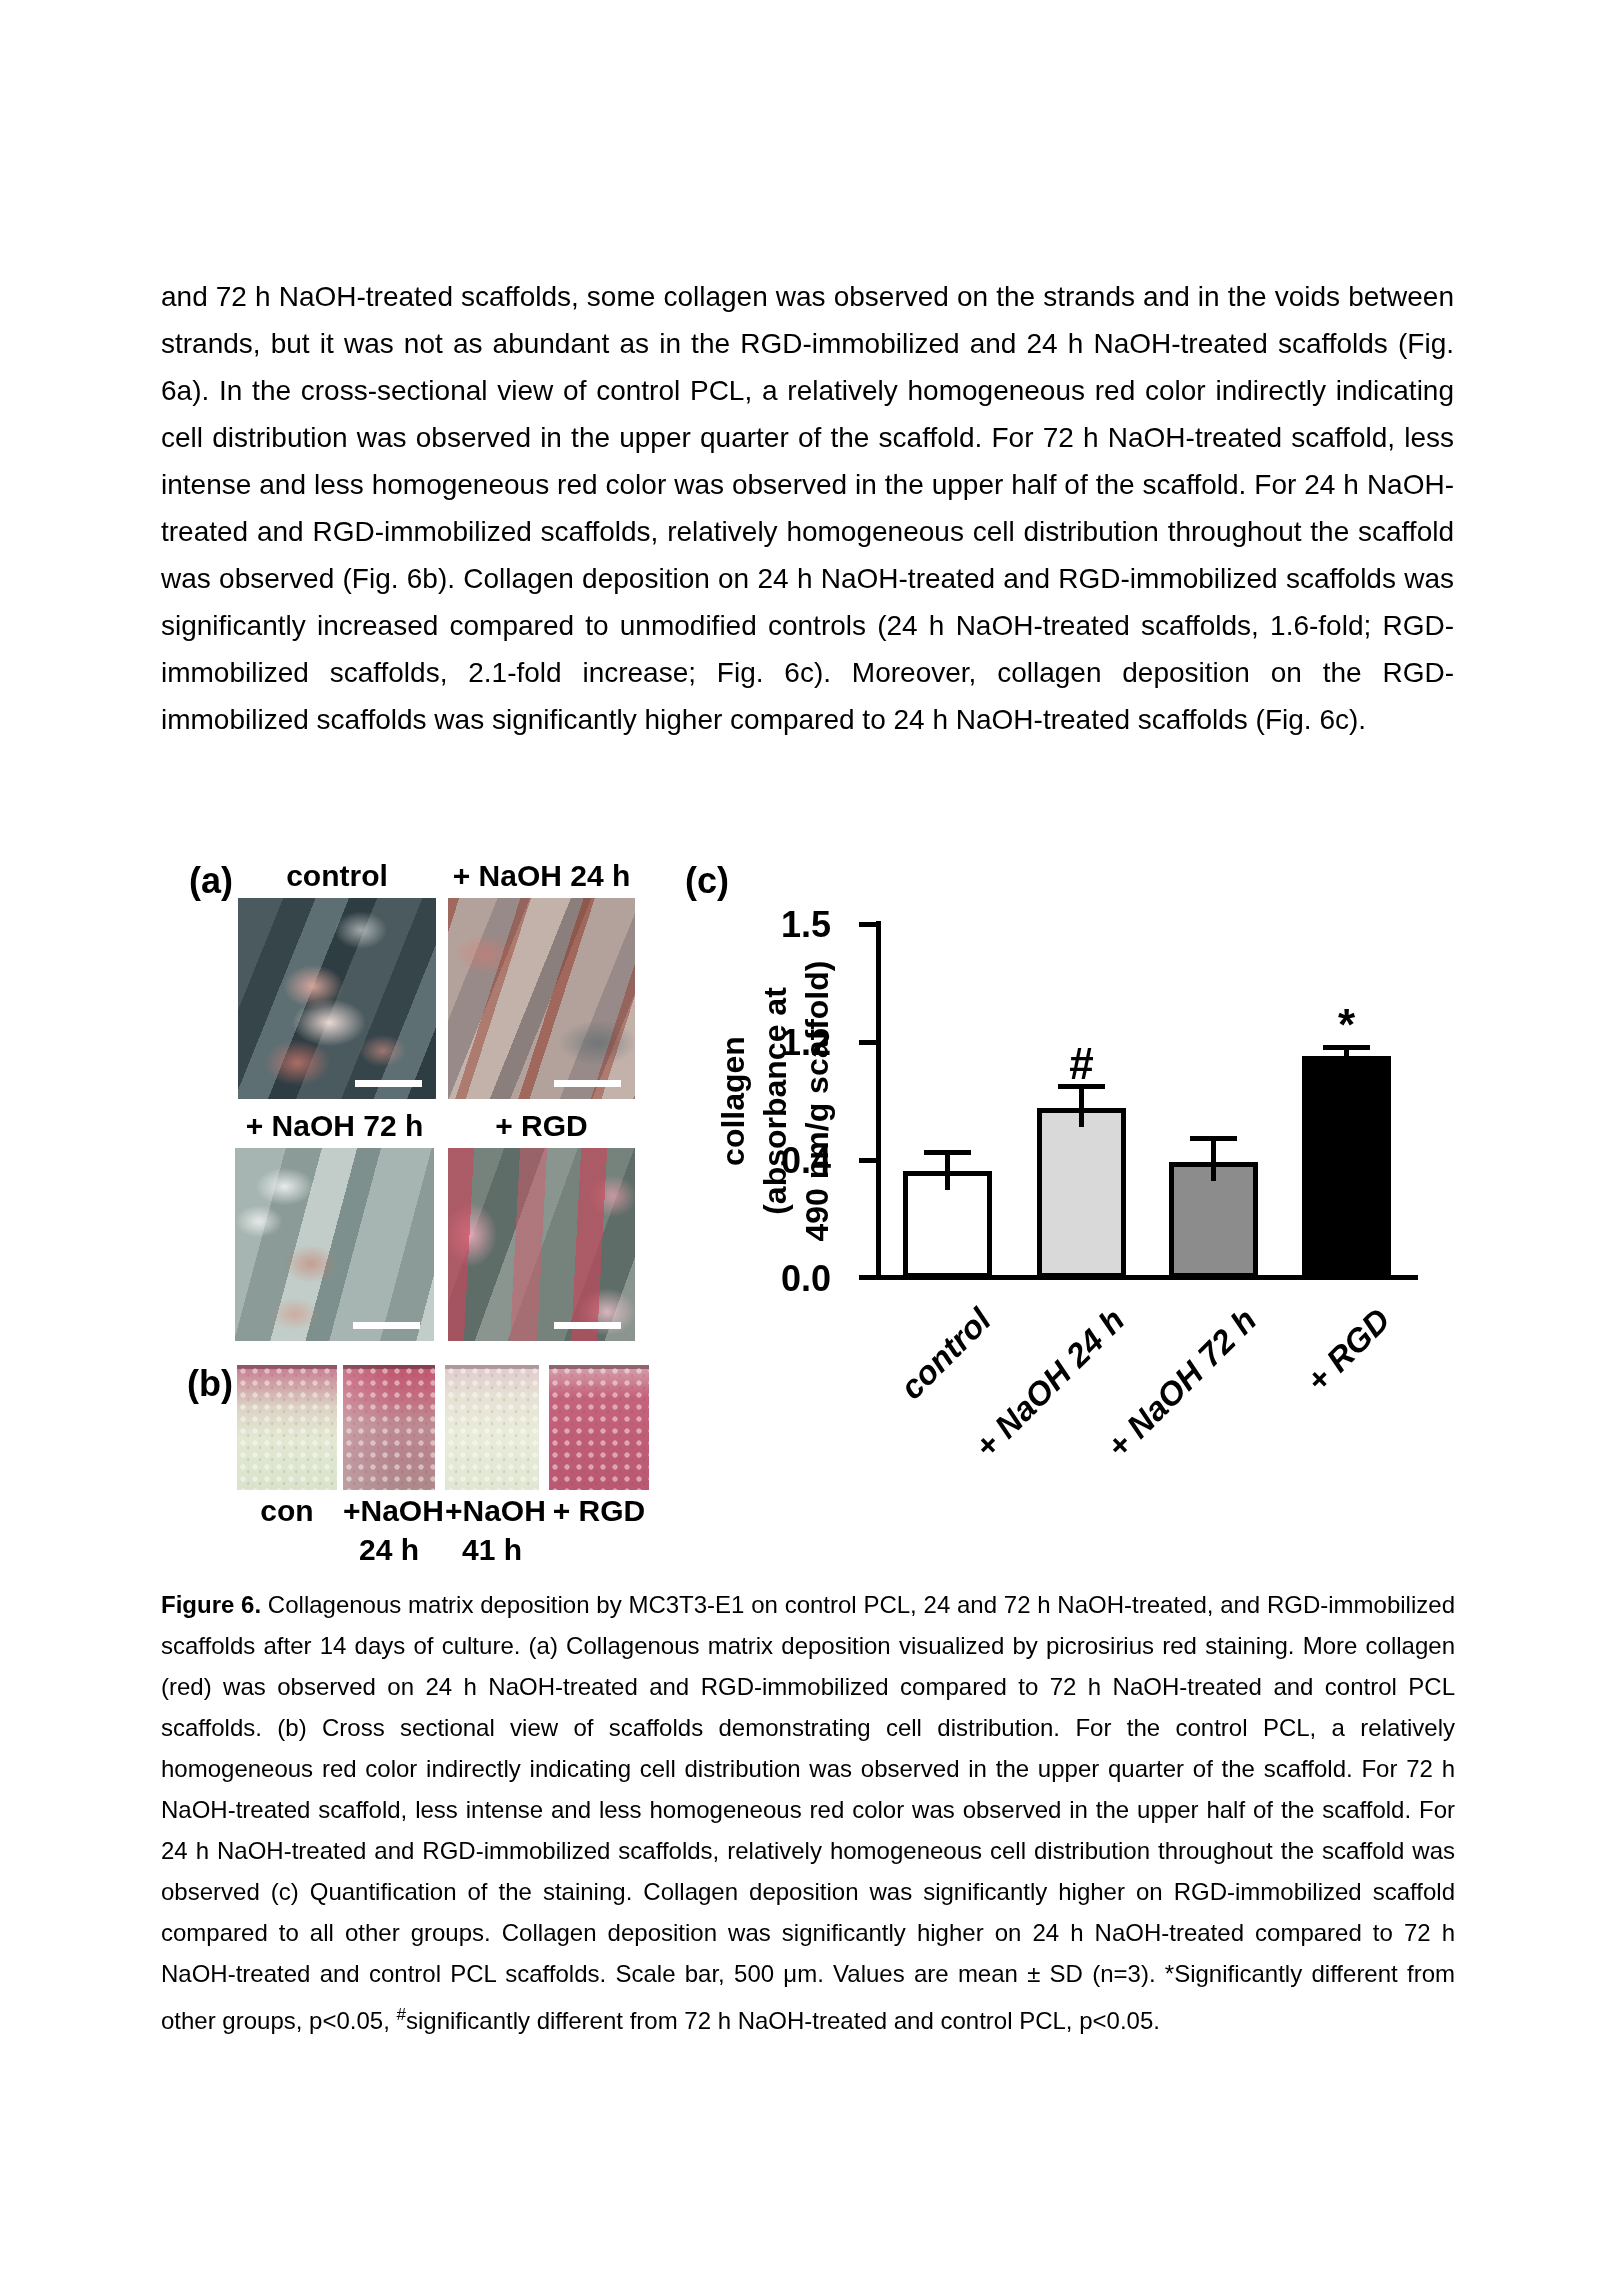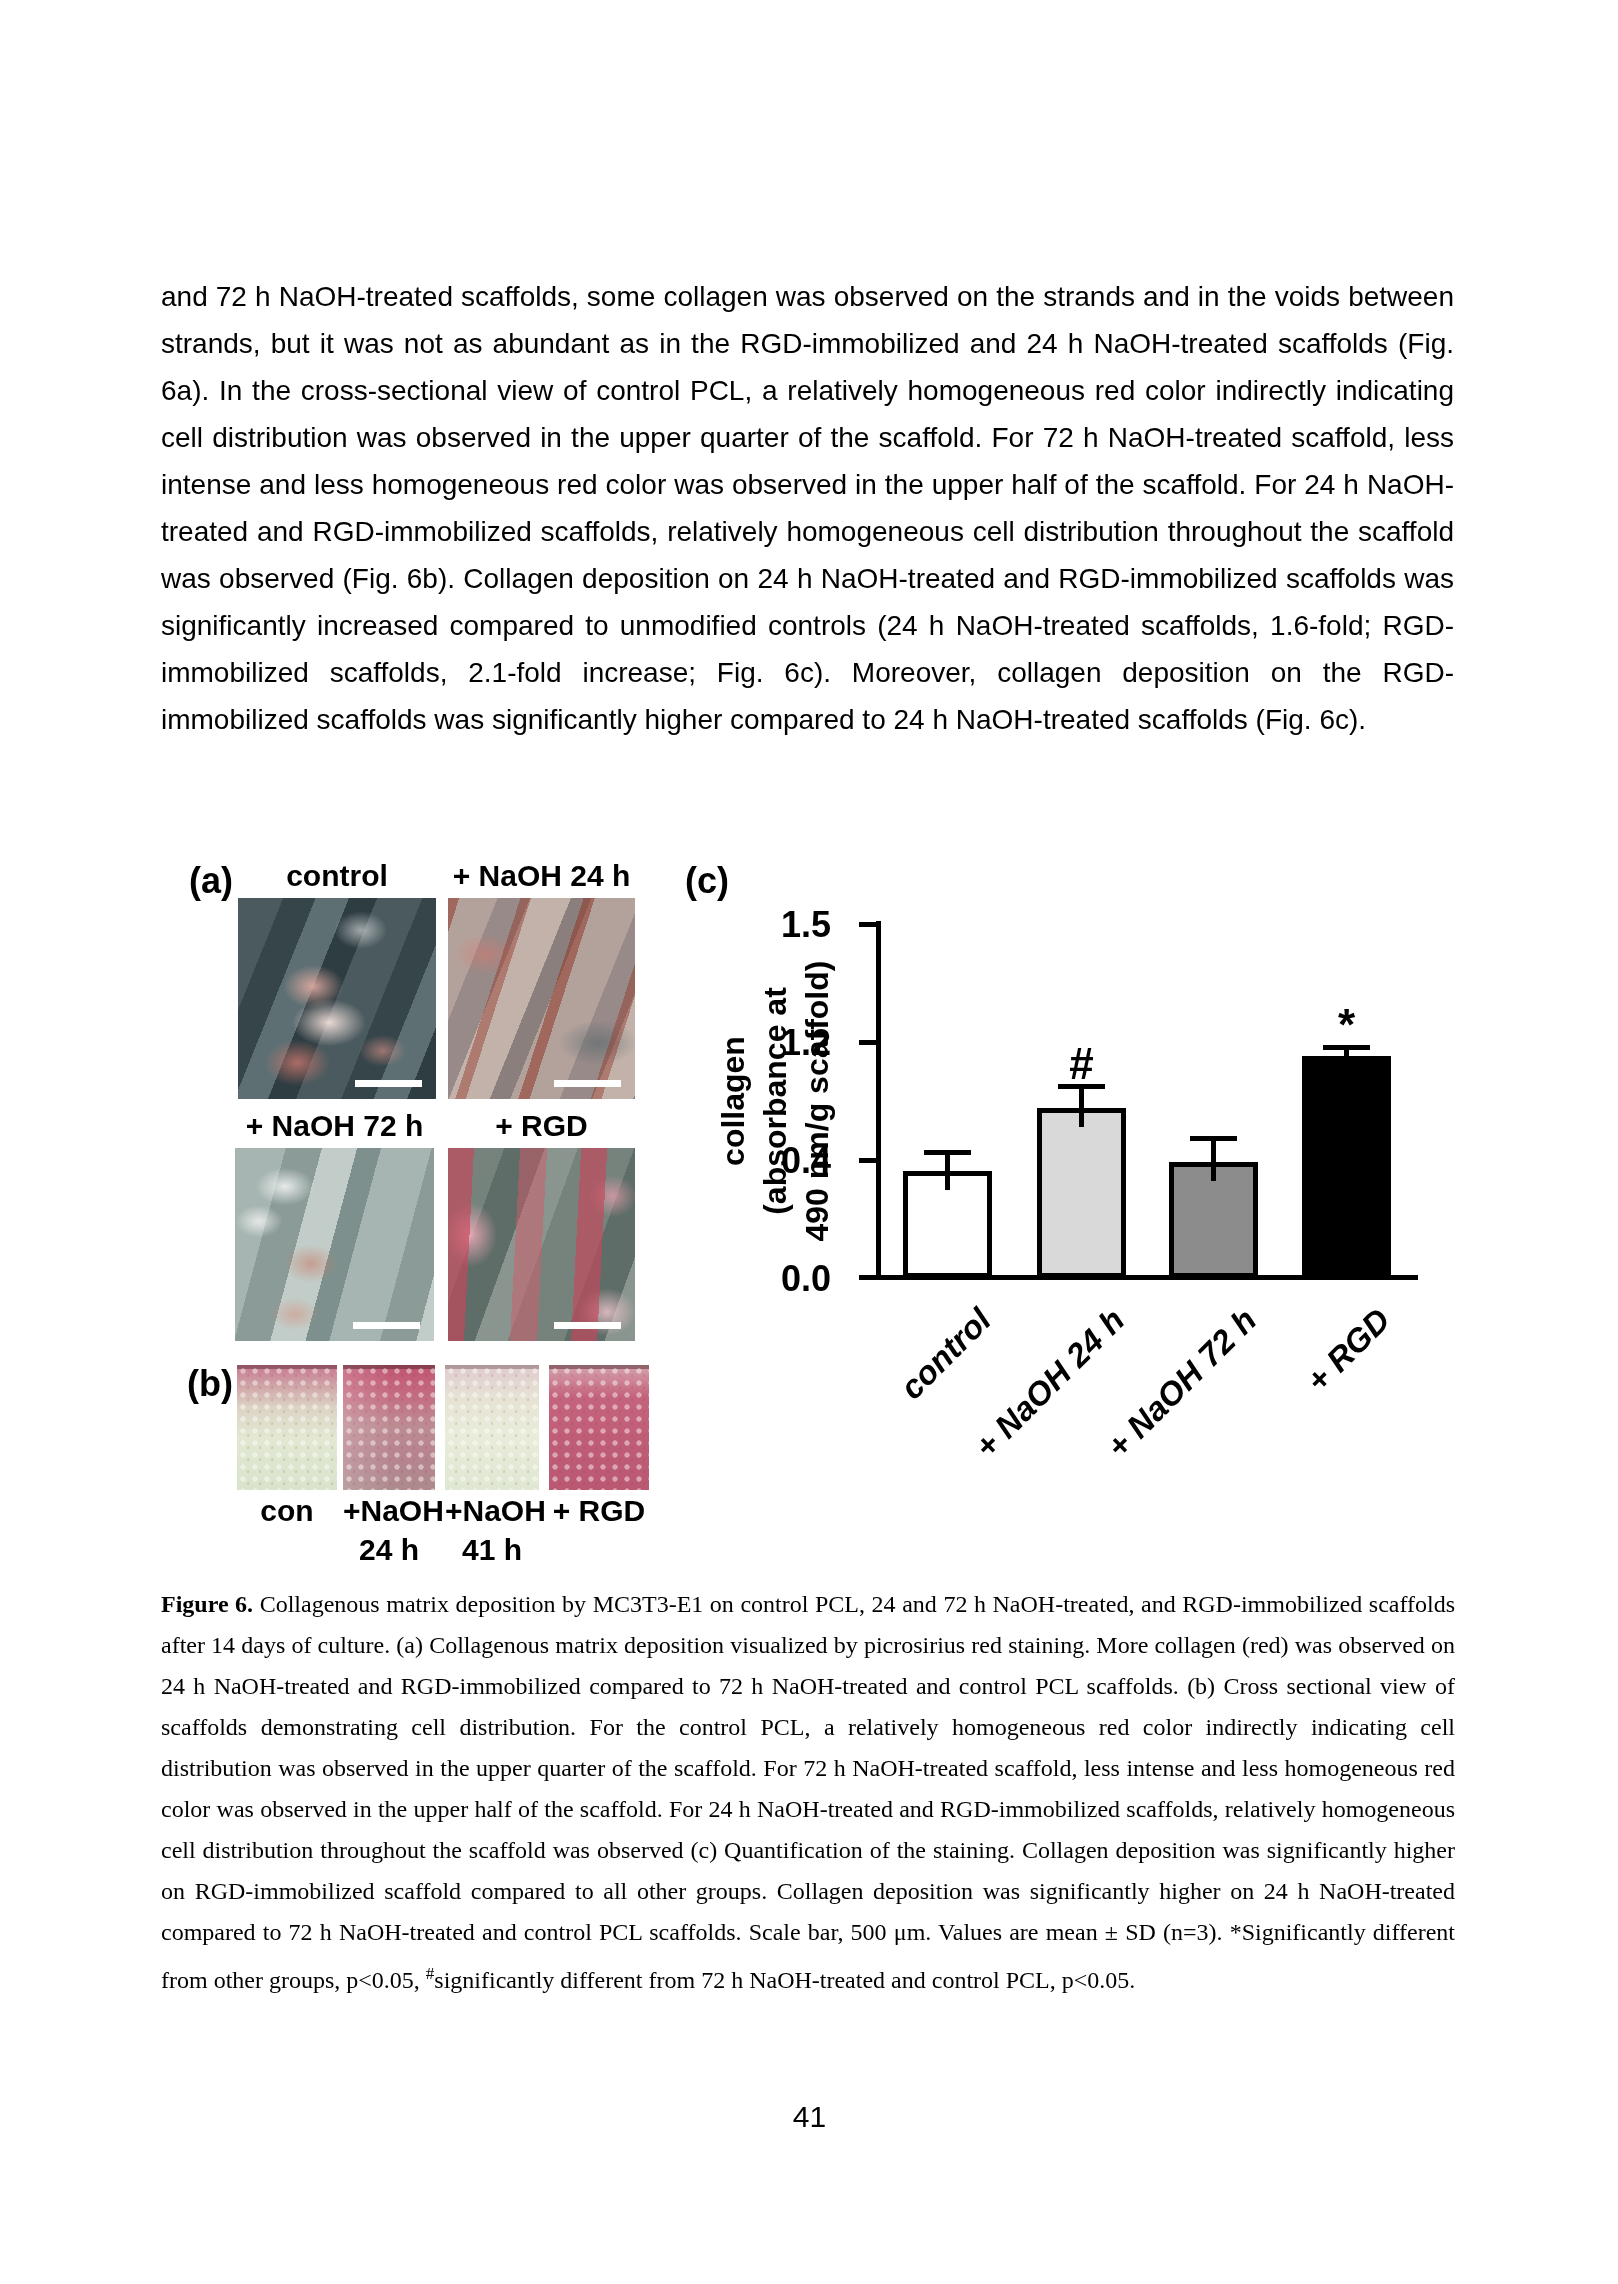--- a/index.html
+++ b/index.html
@@ -97,21 +97,21 @@
   .annot{position:absolute;left:0;width:89px;text-align:center;font-size:44px;font-weight:bold;line-height:38px;}
   .xlabel{
     position:absolute;top:377px;right:50%;margin-right:-24px;
     transform:rotate(-45deg);transform-origin:100% 0;
     white-space:nowrap;font-size:33px;font-weight:bold;font-style:italic;
   }
   
   .caption{
     position:absolute;left:161px;top:1584px;width:1294px;
     font-size:24px;line-height:41px;
-    text-align:justify;text-justify:inter-word;margin:0;font-family:Liberation Serif, serif;
+    text-align:justify;text-justify:inter-word;margin:0;
   }
   .caption .fig-label{font-weight:bold;}
   .caption sup{font-size:17px;}
   
   .page-number{position:absolute;left:0;top:2100px;width:1619px;text-align:center;font-size:30px;}
 </style>
 </head>
 <body>
 
 <div class="page">
@@ -209,16 +209,15 @@
       <div class="bar" style="height: 222px; background: rgb(0, 0, 0);"></div>
       <div class="whisker" style="bottom: 203px; height: 25px;"></div>
       <div class="cap" style="bottom: 228px;"></div>
       <div class="annot" style="bottom: 234px;">*</div>
       <div class="xlabel">+ RGD</div>
     </div>
   </div>
 
   <p class="caption"><span class="fig-label">Figure 6.</span><span> Collagenous matrix deposition by MC3T3-E1 on control PCL, 24 and 72 h NaOH-treated, and RGD-immobilized scaffolds after 14 days of culture. (a) Collagenous matrix deposition visualized by picrosirius red staining. More collagen (red) was observed on 24 h NaOH-treated and RGD-immobilized compared to 72 h NaOH-treated and control PCL scaffolds. (b) Cross sectional view of scaffolds demonstrating cell distribution. For the control PCL, a relatively homogeneous red color indirectly indicating cell distribution was observed in the upper quarter of the scaffold. For 72 h NaOH-treated scaffold, less intense and less homogeneous red color was observed in the upper half of the scaffold. For 24 h NaOH-treated and RGD-immobilized scaffolds, relatively homogeneous cell distribution throughout the scaffold was observed (c) Quantification of the staining. Collagen deposition was significantly higher on RGD-immobilized scaffold compared to all other groups. Collagen deposition was significantly higher on 24 h NaOH-treated compared to 72 h NaOH-treated and control PCL scaffolds.  Scale bar, 500 μm. Values are mean ± SD (n=3). *Significantly different from other groups, p&lt;0.05, </span><sup>#</sup><span>significantly different from 72 h NaOH-treated and control PCL, p&lt;0.05.</span></p>
 
-  <div class="page-number">41</div>
 
 </div>
 
 
 </body></html>

